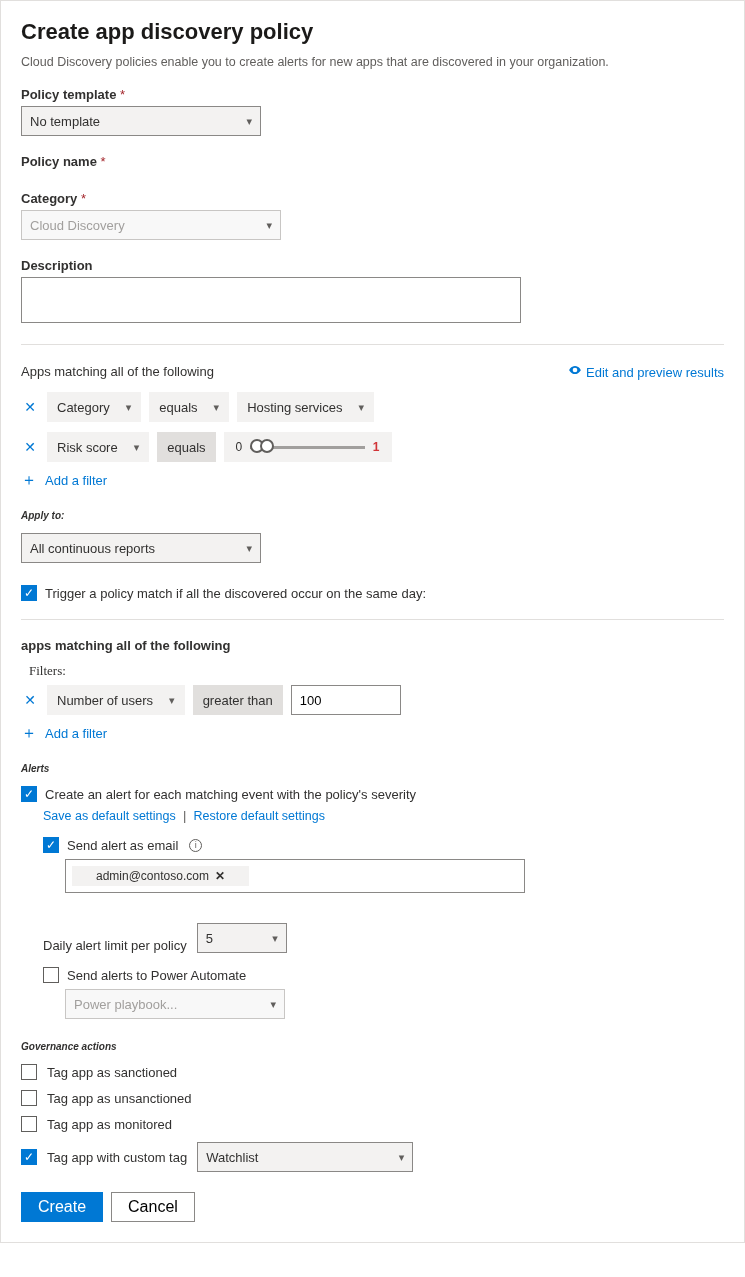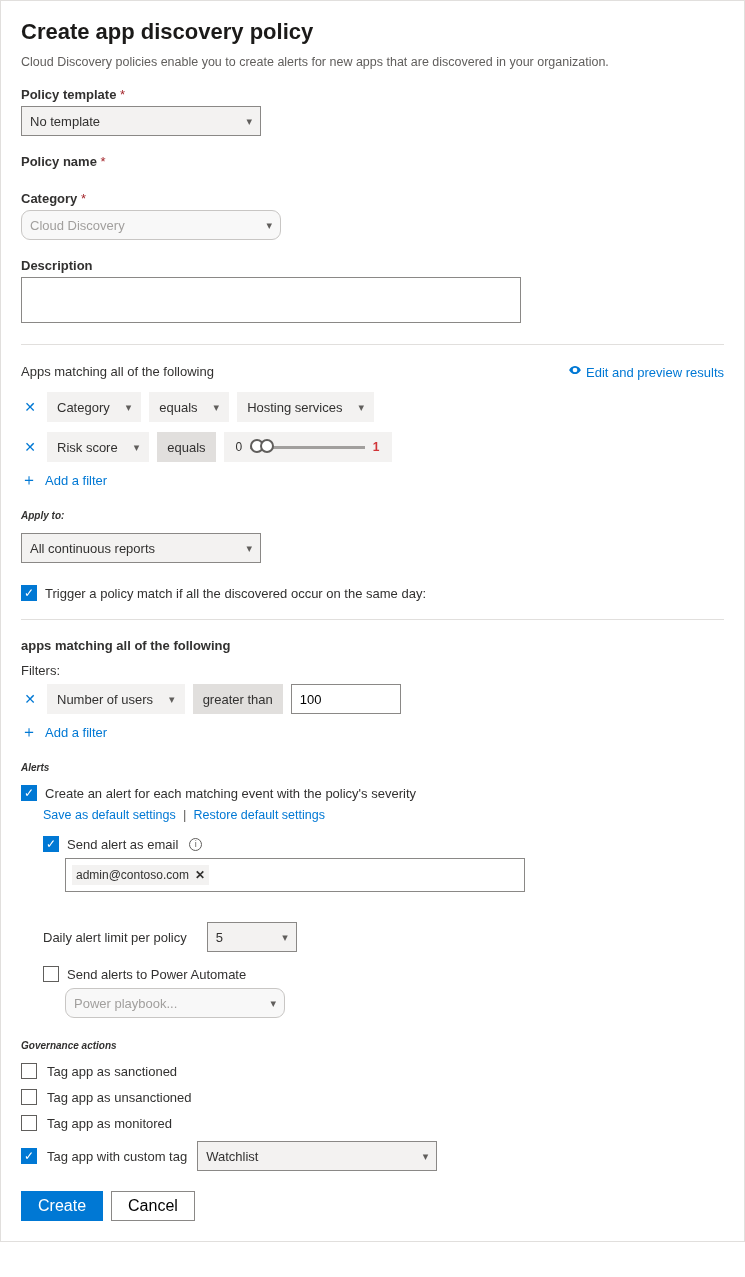--- a/index.html
+++ b/index.html
@@ -17,21 +17,21 @@
   .desc { color:#605e5c; font-size:12.5px; margin-bottom:18px; }
   .label { font-size: 13px; font-weight: 600; margin-bottom: 4px; display: inline-block; }
   .req::after { content:" *"; color:#a4262c; font-weight:400; }
   .field { margin-bottom: 18px; }
   .select {
     display:inline-flex; align-items:center; justify-content:space-between;
     border:1px solid #8a8886; background:#fff; height:30px; padding:0 8px; font-size:13px; cursor:pointer;
   }
   .select .txt { flex:1; }
   .select.shaded { background:#f3f2f1; }
-  .select.disabled { background:#f8f8f8; color:#a19f9d; border-color:#c8c6c4; cursor:default;border-radius:9px;}
+  .select.disabled { background:#f8f8f8; color:#a19f9d; border-color:#c8c6c4; cursor:default;}
   .w240 { width:240px; }
   .w260 { width:260px; }
   .w220 { width:220px; }
   input.text {
     height:30px; border:1px solid #8a8886; padding:0 8px; font-size:13px; width:220px;
   }
   textarea.text {
     width:500px; height:46px; border:1px solid #8a8886; resize:none; font-size:13px; padding:4px 6px;
   }
   .row { display:flex; gap:40px; }
@@ -65,35 +65,35 @@
   .slider-num1 { font-size:12px; color:#d13438; font-weight:600;}
   .add-row { display:flex; align-items:center; gap:8px; color:#0078d4; cursor:pointer; font-size:13px; margin-top:6px;}
   .plus { font-size:16px; line-height:1; }
   .checkbox { display:flex; align-items:center; gap:8px; font-size:13px; }
   .cb { width:16px; height:16px; border:1px solid #605e5c; display:inline-flex; align-items:center; justify-content:center; cursor:pointer; flex-shrink:0;}
   .cb.checked { background:#0078d4; border-color:#0078d4; color:#fff; font-size:12px; }
   .cb.checked::after { content:"✓"; }
   .section-title { font-weight:600; font-size:10px; margin:22px 0 12px 0;font-style:italic; }
   .indent1 { margin-left:22px; }
   .email-box { border:1px solid #8a8886; height:34px; width:460px; display:flex; align-items:center; padding:0 6px; margin-top:6px;}
-  .email-chip { background:#f3f2f1; padding:3px 4px; font-size:12px; display:inline-flex; align-items:center; gap:6px;}
+  .email-chip { background:#f3f2f1; padding:3px 24px; font-size:12px; display:inline-flex; align-items:center; gap:6px;}
   .email-x { font-weight:bold; cursor:pointer; }
   .info-icon { width:13px; height:13px; border:1px solid #605e5c; border-radius:50%; display:inline-flex; align-items:center; justify-content:center; font-size:9px; color:#605e5c; margin-left:3px; cursor:default;}
   .eye-icon { width:14px; height:14px; display:inline-block; }
   .eye-icon svg { fill:#0078d4; }
   .footer { display:flex; justify-content:space-between; align-items:center; margin-top:20px; font-size:12px; color:#323130;}
   .btn { height:30px; padding:0 16px; font-size:16px; cursor:pointer; border:1px solid #8a8886; background:#fff;}
   .btn.primary { background:#0078d4; color:#fff; border-color:#0078d4; }
   .btn-row { display:flex; gap:8px; }
   .chevron { font-size:11px; color:#605e5c; margin-left:8px;}
-  .subhead { font-size:13px; font-weight:600; margin:10px 0 6px 0;}
+  .subhead { font-size:13px; font-weight:600; margin:10px 0 6px 8px;font-family:Liberation Serif, serif;}
   input.numbox { width:110px; height:30px; border:1px solid #8a8886; padding:0 8px; font-size:13px;}
   .sel-small { width:90px; }
   .gov-row { display:flex; align-items:center; gap:10px; margin-bottom:10px;}
-  .select.w2 { width:240px;}
+  .select.w2 { width:216px;}
 </style>
 </head>
 <body>
 
 
 
 <h1>Create app discovery policy</h1>
 <div class="desc">Cloud Discovery policies enable you to create alerts for new apps that are discovered in your organization.</div>
 
 
@@ -239,21 +239,21 @@
   <div class="indent1">
     <div class="email-box">
       <span class="email-chip">
         <span>admin@contoso.com</span>
         <span class="email-x">✕</span>
       </span>
     </div>
   </div>
 </div>
 
-<div class="indent1" style="margin-top:30px; display:flex; align-items:center; gap:20px;">
+<div class="indent1" style="margin-top:30px; display:flex; align-items:flex-end; gap:10px;">
   <span>Daily alert limit per policy</span>
   <div class="select shaded sel-small">
     <span class="txt">5</span>
     <span class="chevron">▾</span>
   </div>
 </div>
 
 <div class="indent1" style="margin-top:14px">
   <div class="checkbox">
     <span class="cb"></span>

